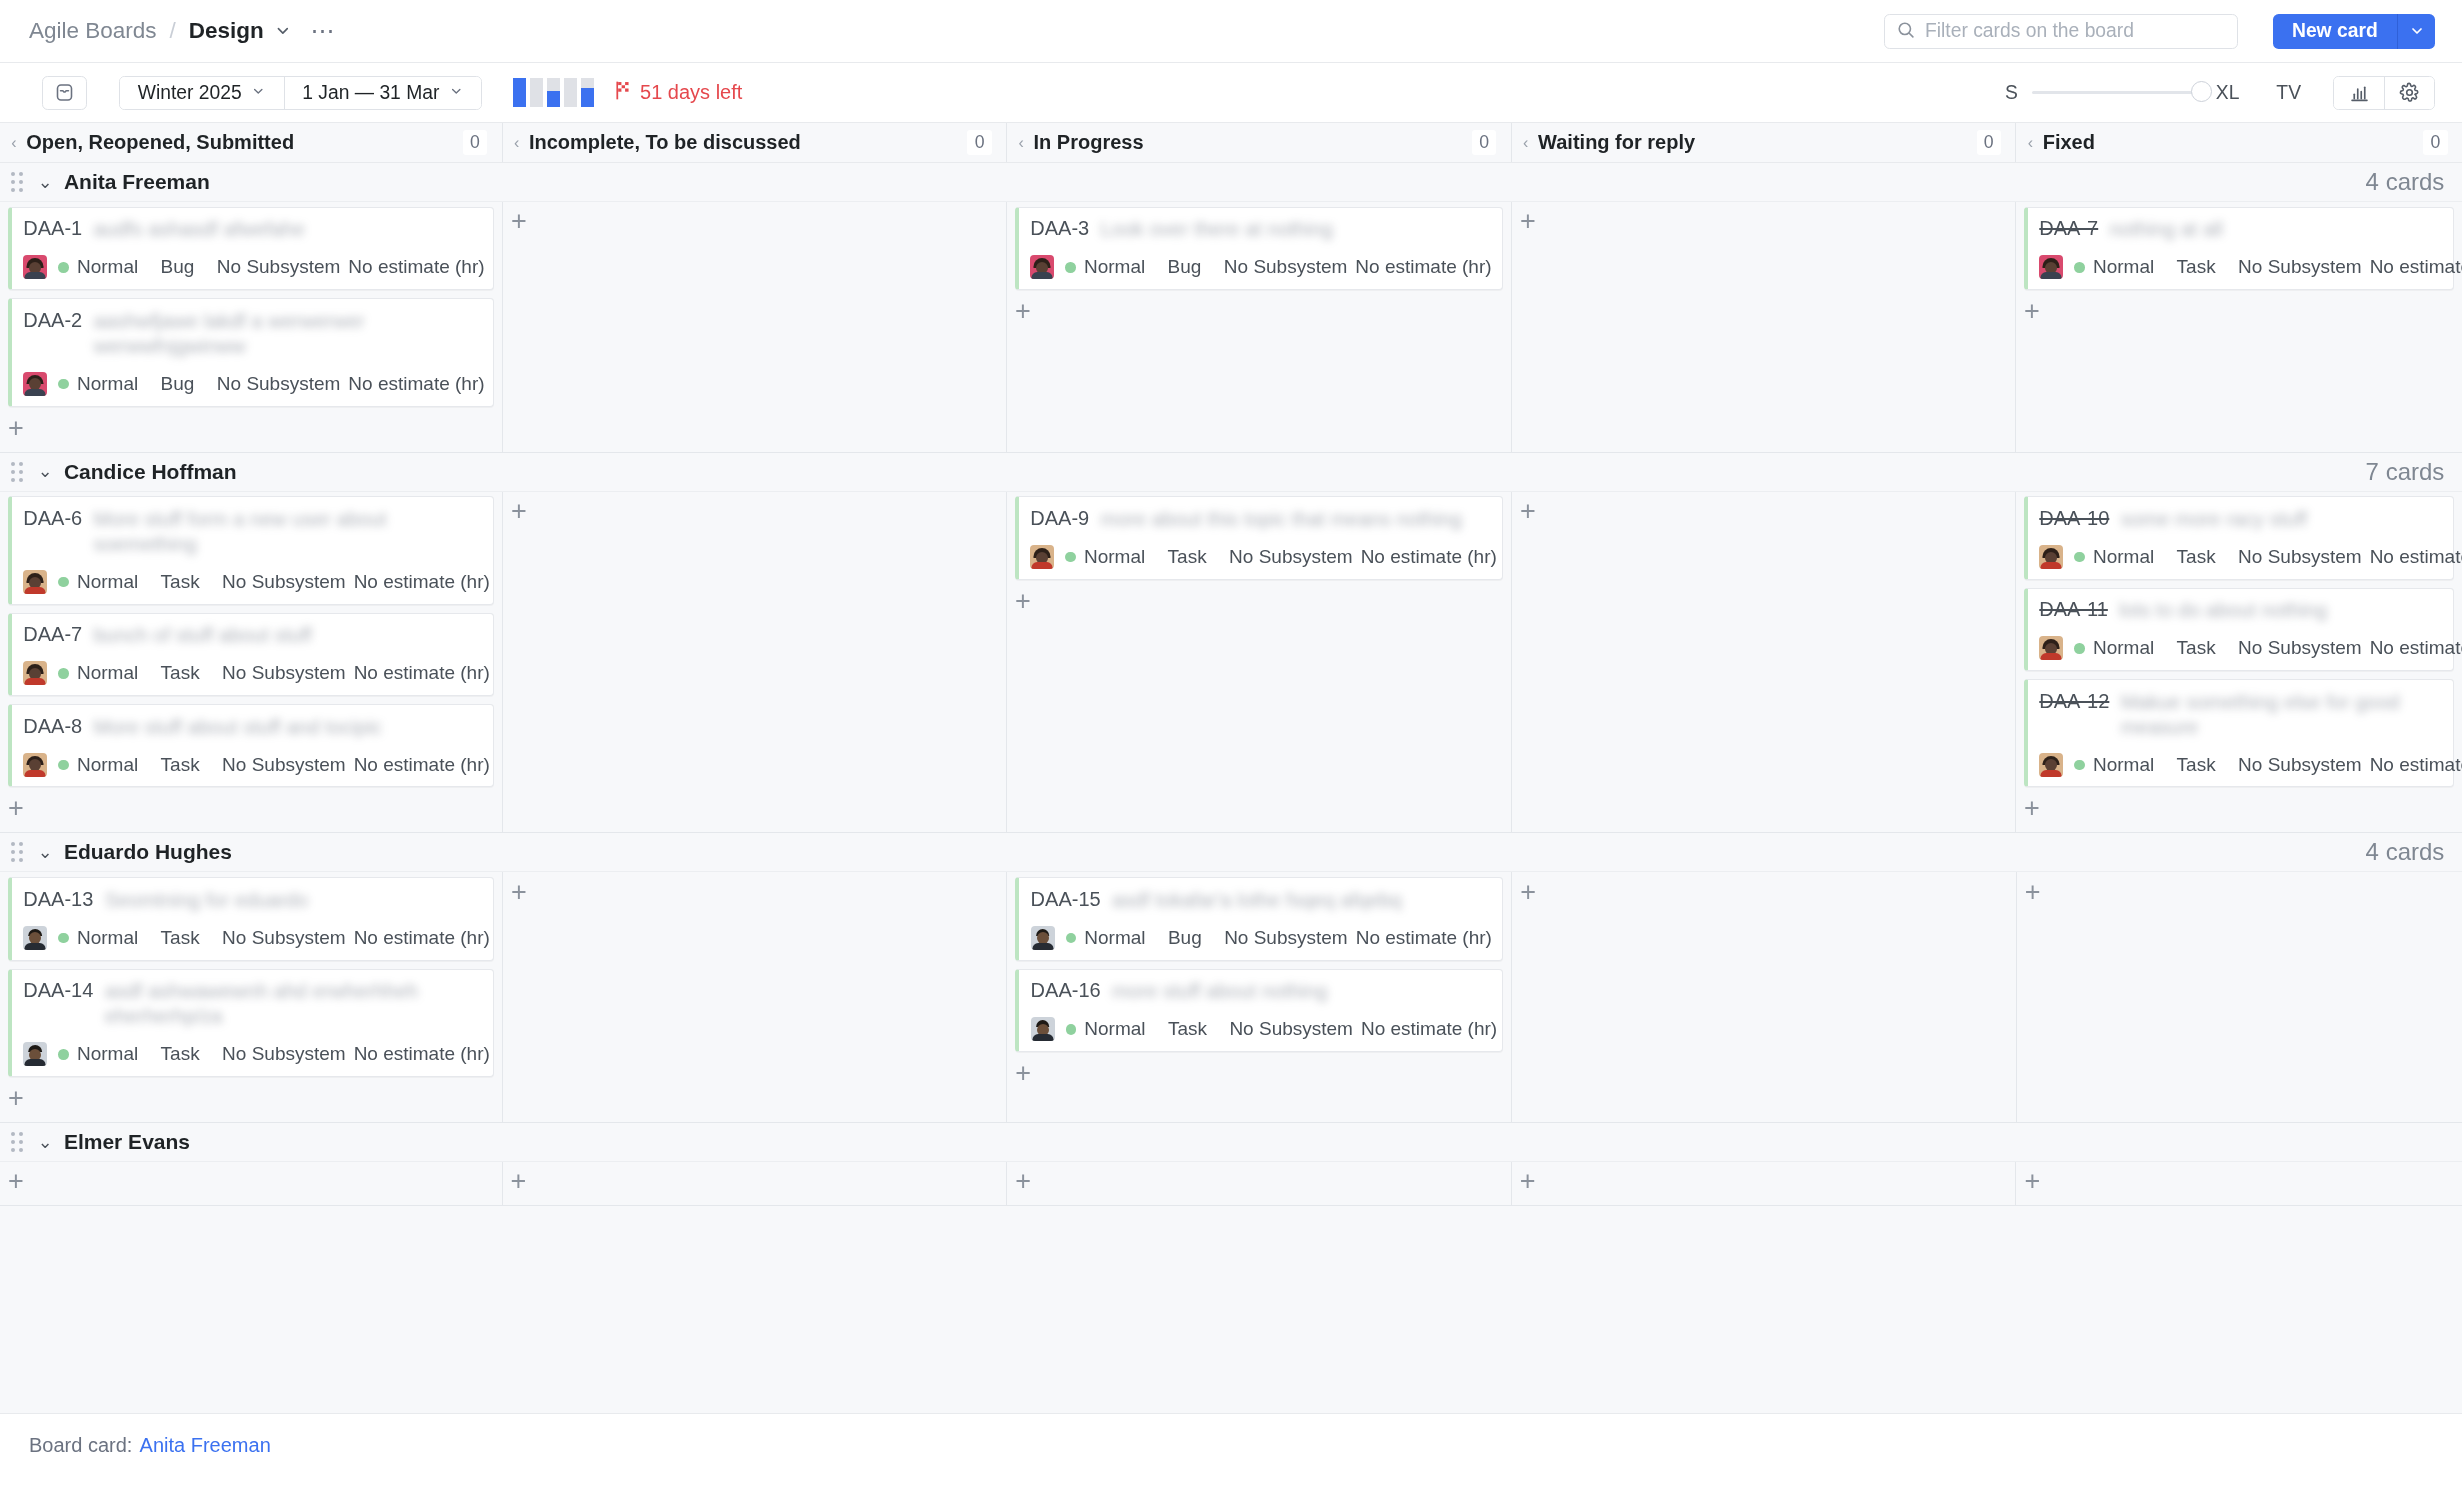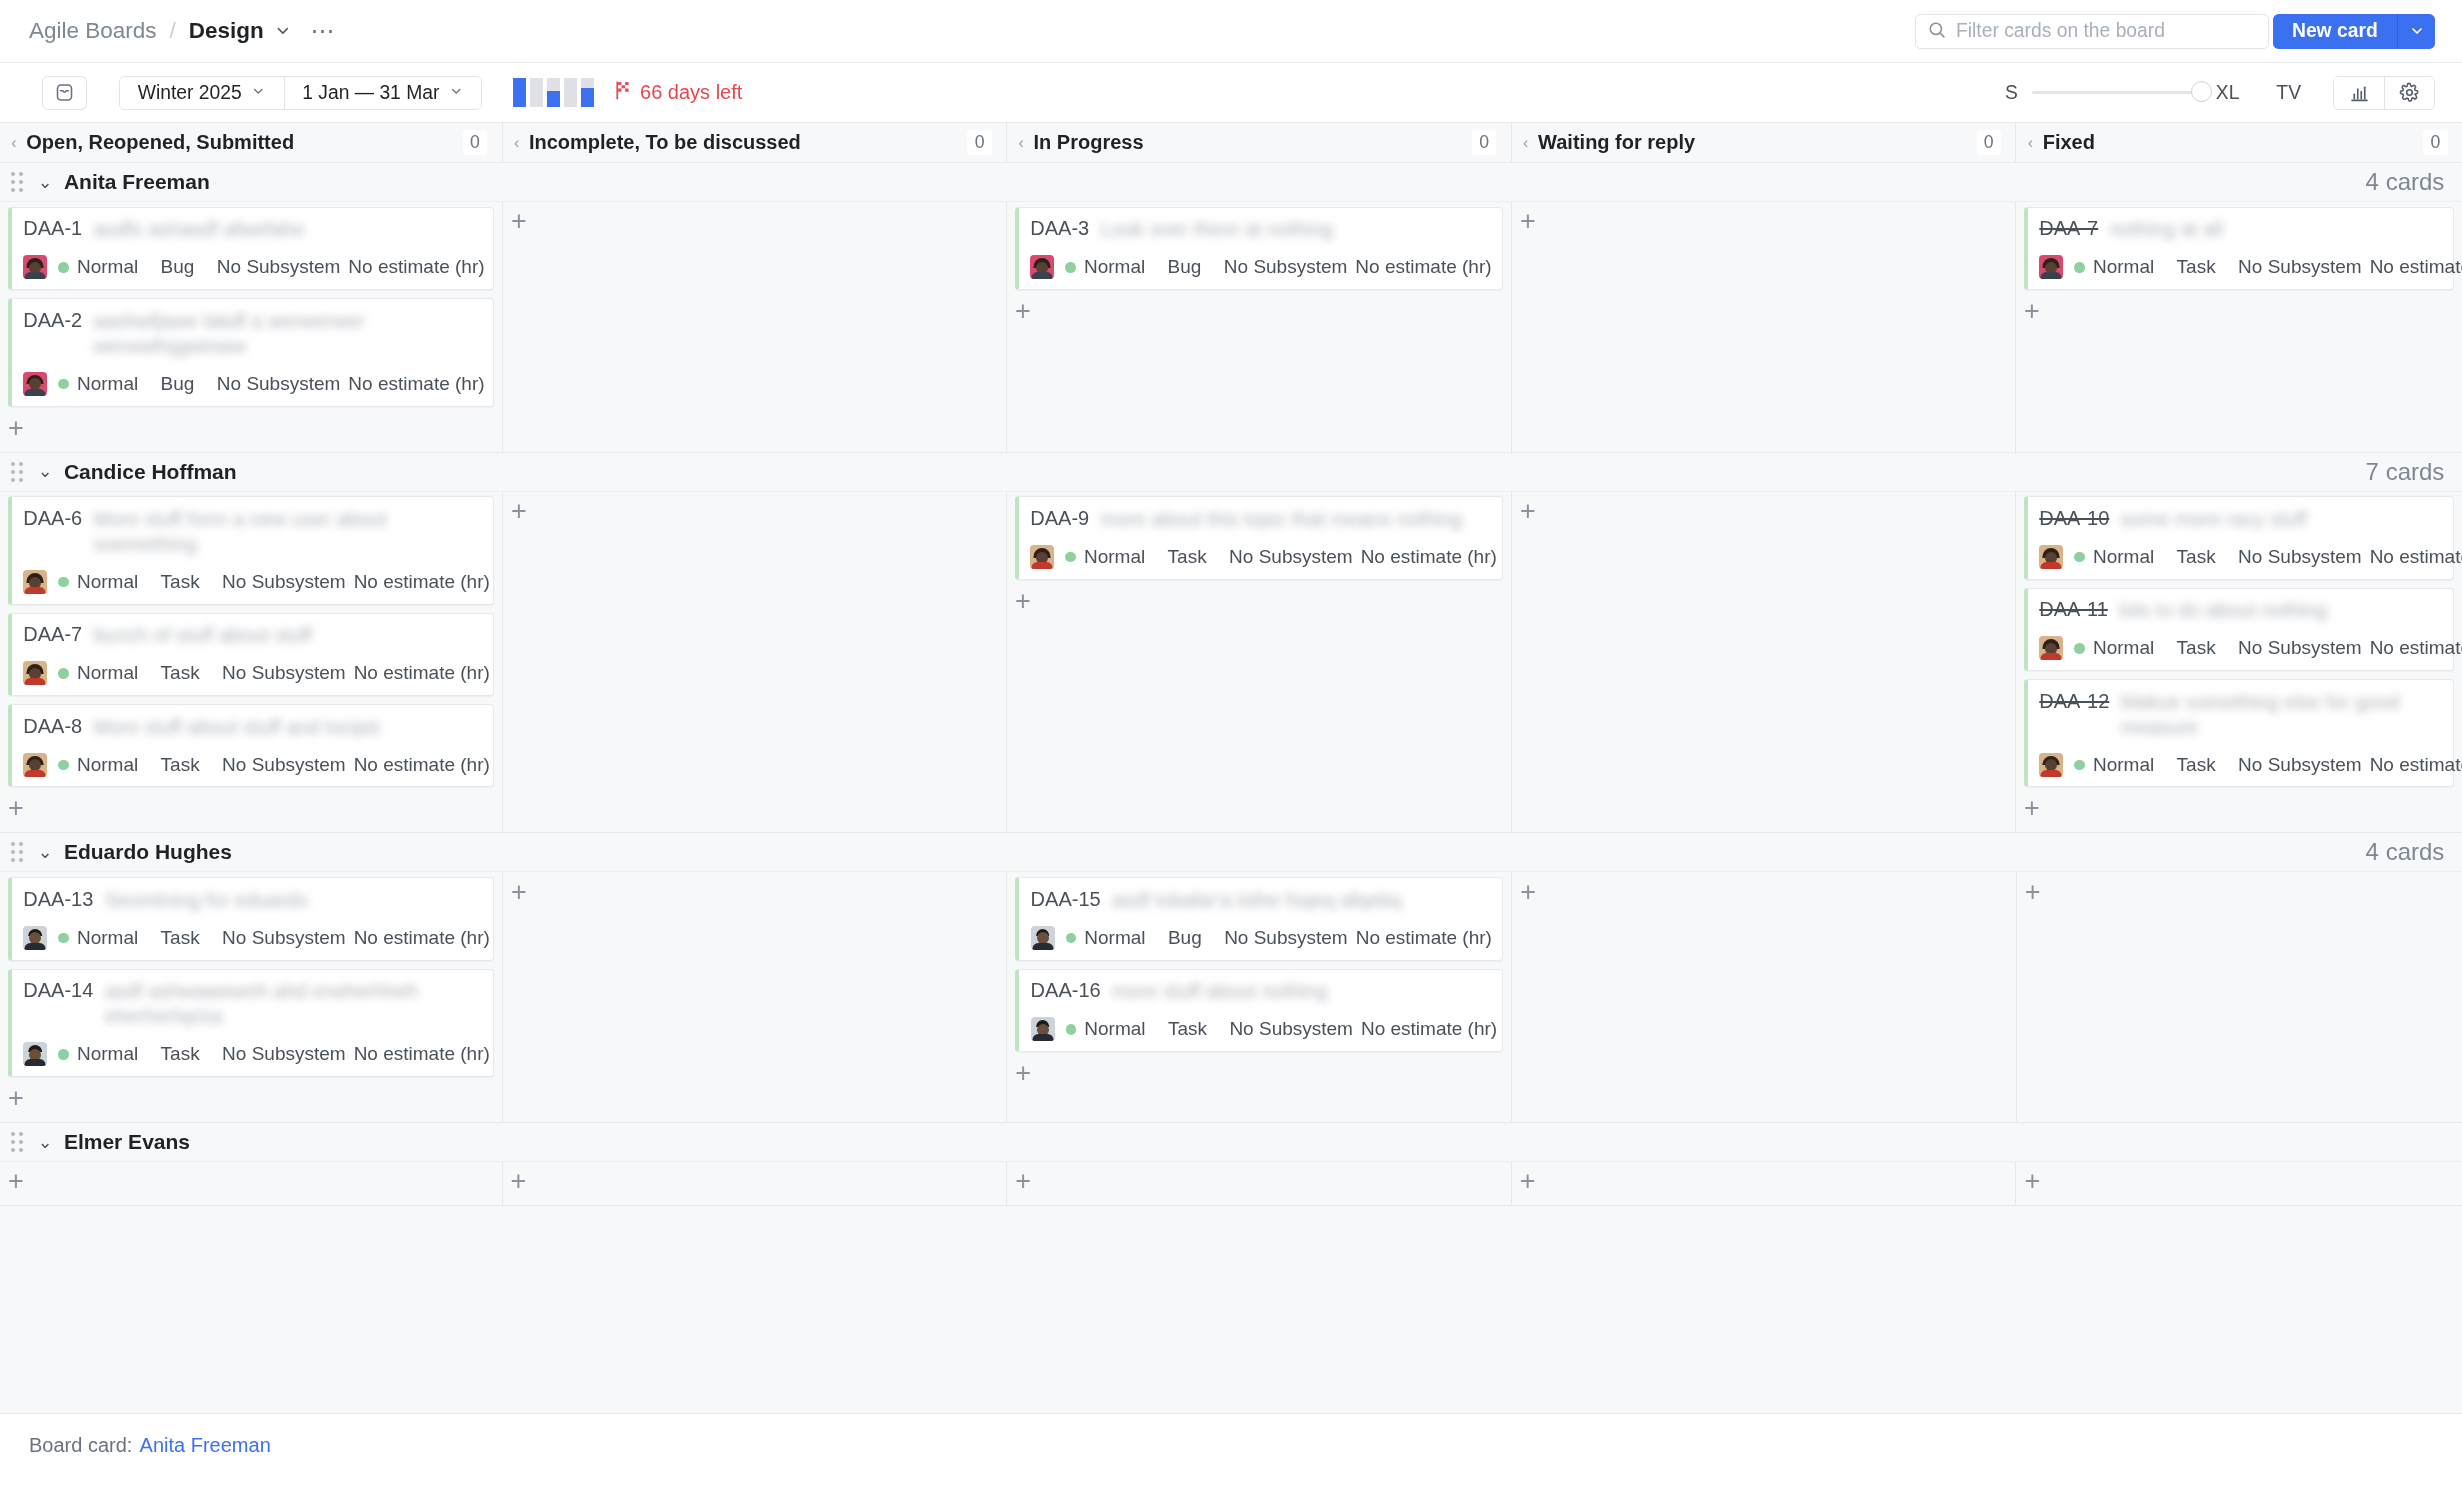--- a/index.html
+++ b/index.html
@@ -19,21 +19,21 @@
     border-bottom: 0.8px solid #e8eaed;
     background: #fff;
   }
   .breadcrumb { display: flex; align-items: center; gap: 0; font-size: 22.5px; }
   .bc-link { color: #7f8792; cursor: pointer; }
   .bc-sep { color: #c9ced6; margin: 0 13px; font-size: 22.5px; }
   .bc-current { color: #1f2326; font-weight: 600; font-size: 22.5px; }
   .bc-chevron { margin-left: 9.7px; color: #555d68; display:inline-flex; }
   .bc-more { color: #6b7280; margin-left: 19.3px; font-size: 24px; letter-spacing:1.6px; line-height:9.7px; cursor:pointer; }
 
-  .topbar-right { margin-left: auto; display: flex; align-items: center; gap: 4px; }
+  .topbar-right { margin-left: auto; display: flex; align-items: center; gap: 35px; }
   .search-box {
     width: 354px; height: 35px;
     border: 0.8px solid #dfe2e7; border-radius: 5.6px;
     display: flex; align-items: center; padding: 0 11.3px; gap: 9.7px;
     background: #fff;
   }
   .search-box input {
     border: none; outline: none; font-size: 19.3px;
     font-family: "Liberation Sans", sans-serif;
     color: #1f2326; width: 100%; background: transparent;
@@ -288,21 +288,21 @@
             <rect x="13.8" y="2.5" width="4.3" height="4" fill="#e5484d"></rect>
           <rect x="5.2" y="6.5" width="4.3" height="4" fill="#ffffff"></rect>
             <rect x="9.5" y="6.5" width="4.3" height="4" fill="#e5484d"></rect>
             <rect x="13.8" y="6.5" width="4.3" height="4" fill="#ffffff"></rect>
           <rect x="5.2" y="10.5" width="4.3" height="4" fill="#e5484d"></rect>
             <rect x="9.5" y="10.5" width="4.3" height="4" fill="#ffffff"></rect>
             <rect x="13.8" y="10.5" width="4.3" height="4" fill="#e5484d"></rect>
         </g>
       </svg>
     </span>
-    <span>66 days left</span>
+    <span>51 days left</span>
   </div>
 
   <div class="toolbar-right">
     <span class="size-label">S</span>
     <div class="slider-track">
       <div class="slider-thumb" style="left: calc(100% - 10.5px); right: auto;"></div>
     </div>
     <span class="size-label">XL</span>
     <span class="tv-label">TV</span>
     <div class="right-seg">

